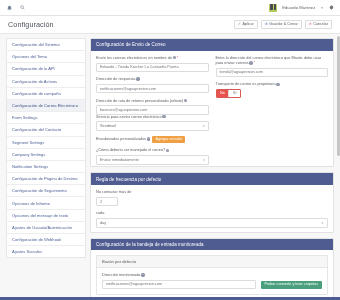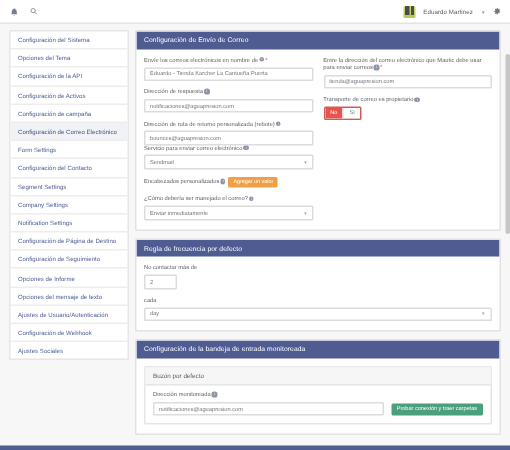--- a/index.html
+++ b/index.html
@@ -114,20 +114,37 @@
       <span class="caret">▾</span>
       <span class="gear">
         <svg width="5" height="5" viewBox="0 0 14 14">
             <path d="M7 4.6A2.4 2.4 0 1 0 7 9.4 2.4 2.4 0 0 0 7 4.6zm0 1.3a1.1 1.1 0 1 1 0 2.2 1.1 1.1 0 0 1 0-2.2z" fill="currentColor"></path>
             <path d="M6.2.8h1.6l.25 1.5 1.1.45 1.25-.85 1.15 1.15-.85 1.25.45 1.1 1.5.25v1.6l-1.5.25-.45 1.1.85 1.25-1.15 1.15-1.25-.85-1.1.45L7.8 13.2H6.2l-.25-1.5-1.1-.45-1.25.85L2.45 10.95l.85-1.25-.45-1.1-1.5-.25V6.75l1.5-.25.45-1.1-.85-1.25L3.6 2.0l1.25.85 1.1-.45z" fill="currentColor" opacity=".9"></path>
           </svg>
       </span>
     </div>
   </div>
 
+  <div class="pagehdr">
+    <div class="page-title">Configuración</div>
+    <div class="hdr-actions">
+      <div class="btn btn-apply">
+        <span class="gl">✓</span>
+        <span>Aplicar</span>
+      </div>
+      <div class="btn btn-save">
+        <span class="gl">✇</span>
+        <span>Guardar &amp; Cerrar</span>
+      </div>
+      <div class="btn btn-cancel">
+        <span class="gl">✕</span>
+        <span>Cancelar</span>
+      </div>
+    </div>
+  </div>
 
   <div class="body">
 
     <div class="sidebar">
       <div class="side-item">Configuración del Sistema</div>
       <div class="side-item">Opciones del Tema</div>
       <div class="side-item">Configuración de la API</div>
       <div class="side-item">Configuración de Activos</div>
       <div class="side-item">Configuración de campaña</div>
       <div class="side-item active">Configuración de Correo Electrónico</div>

